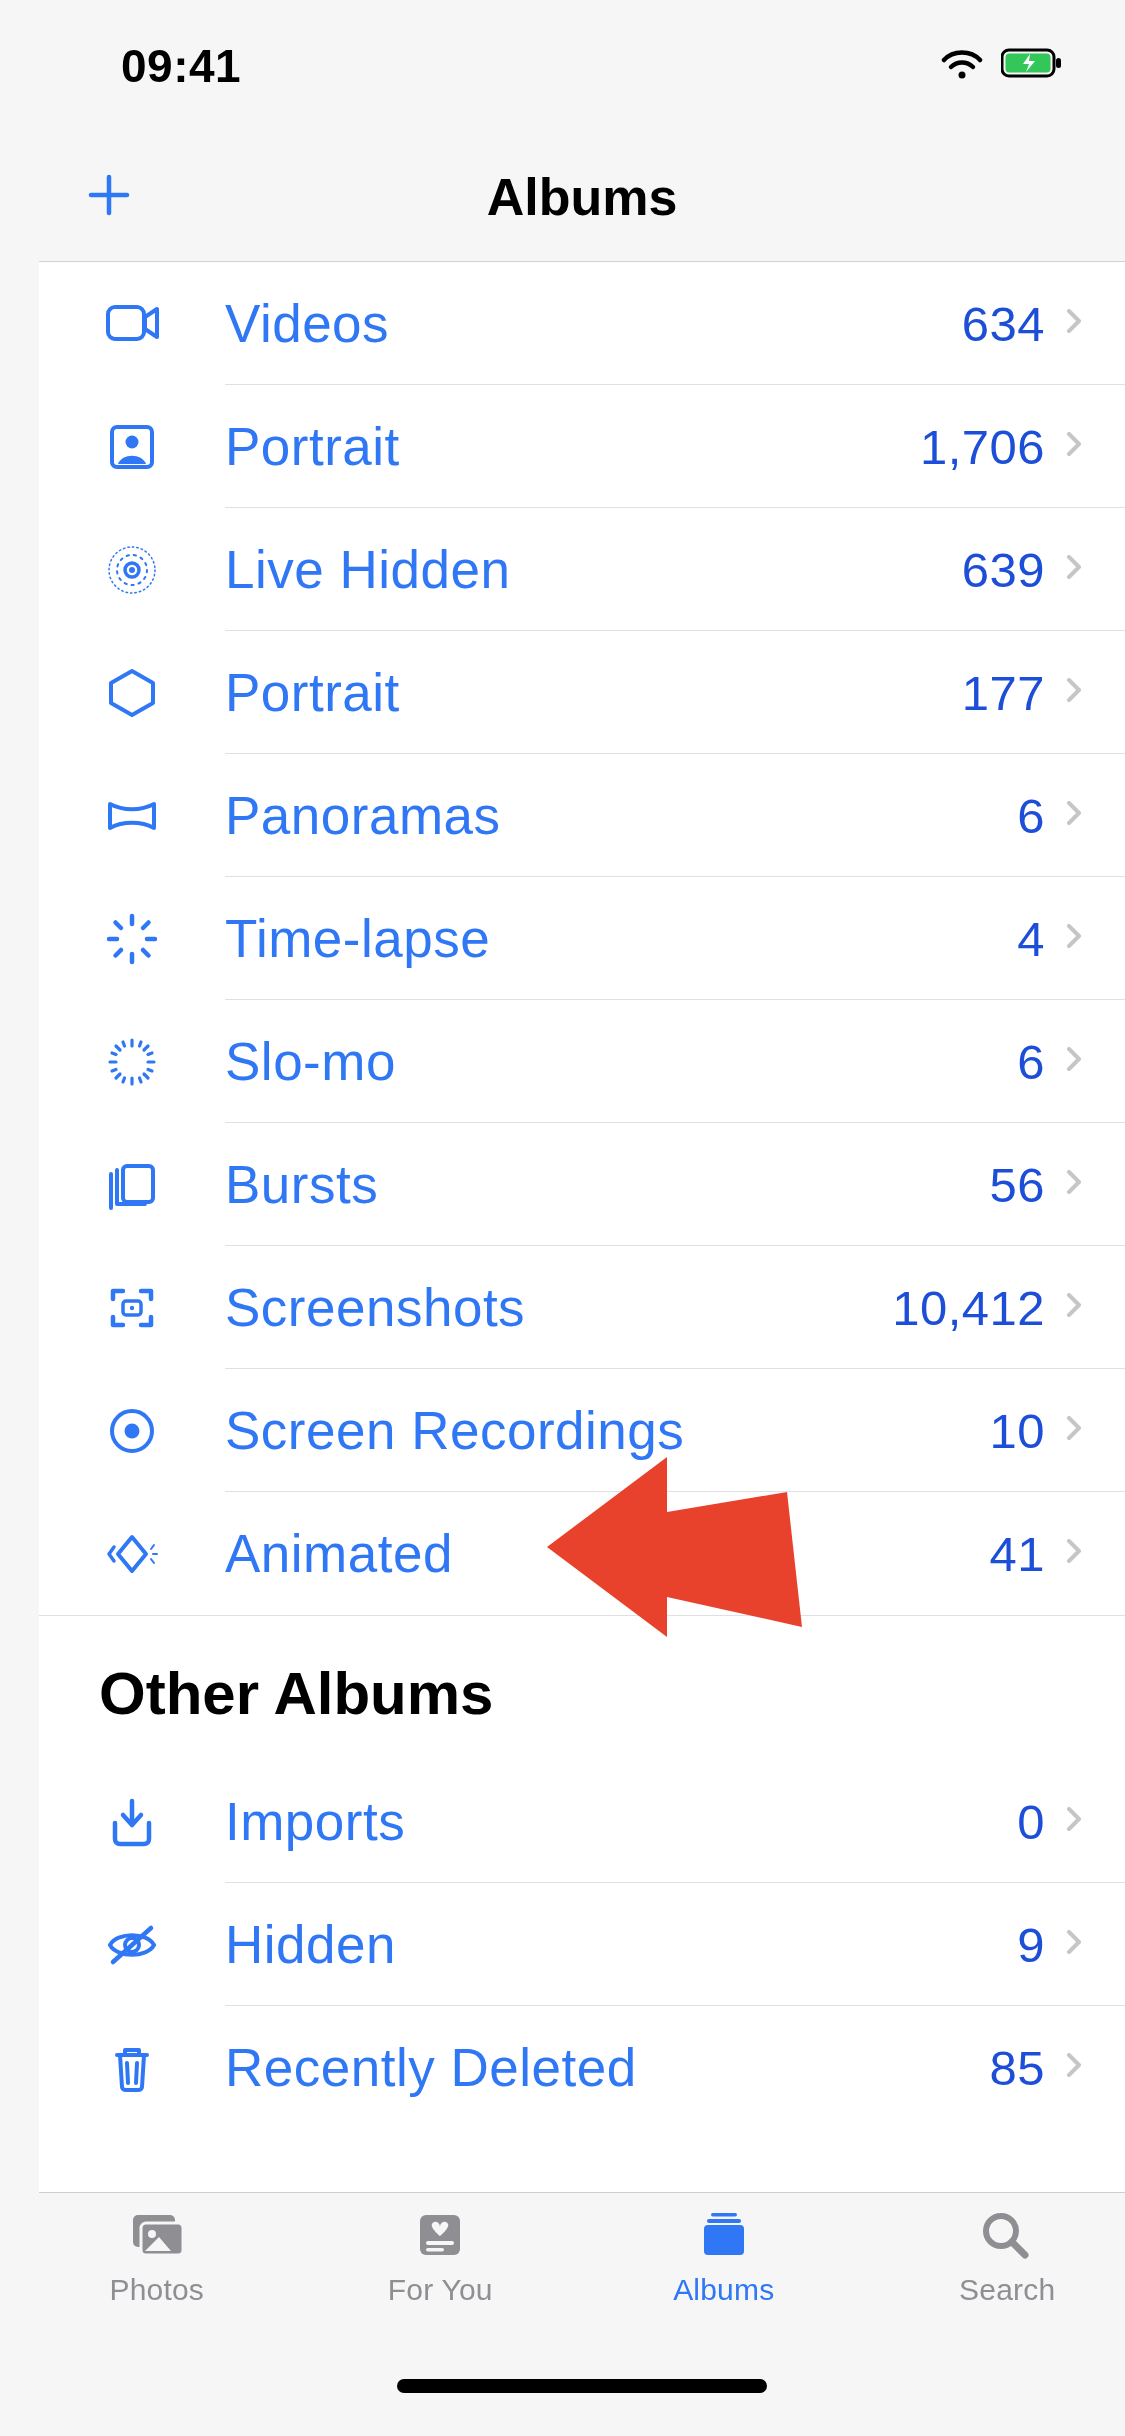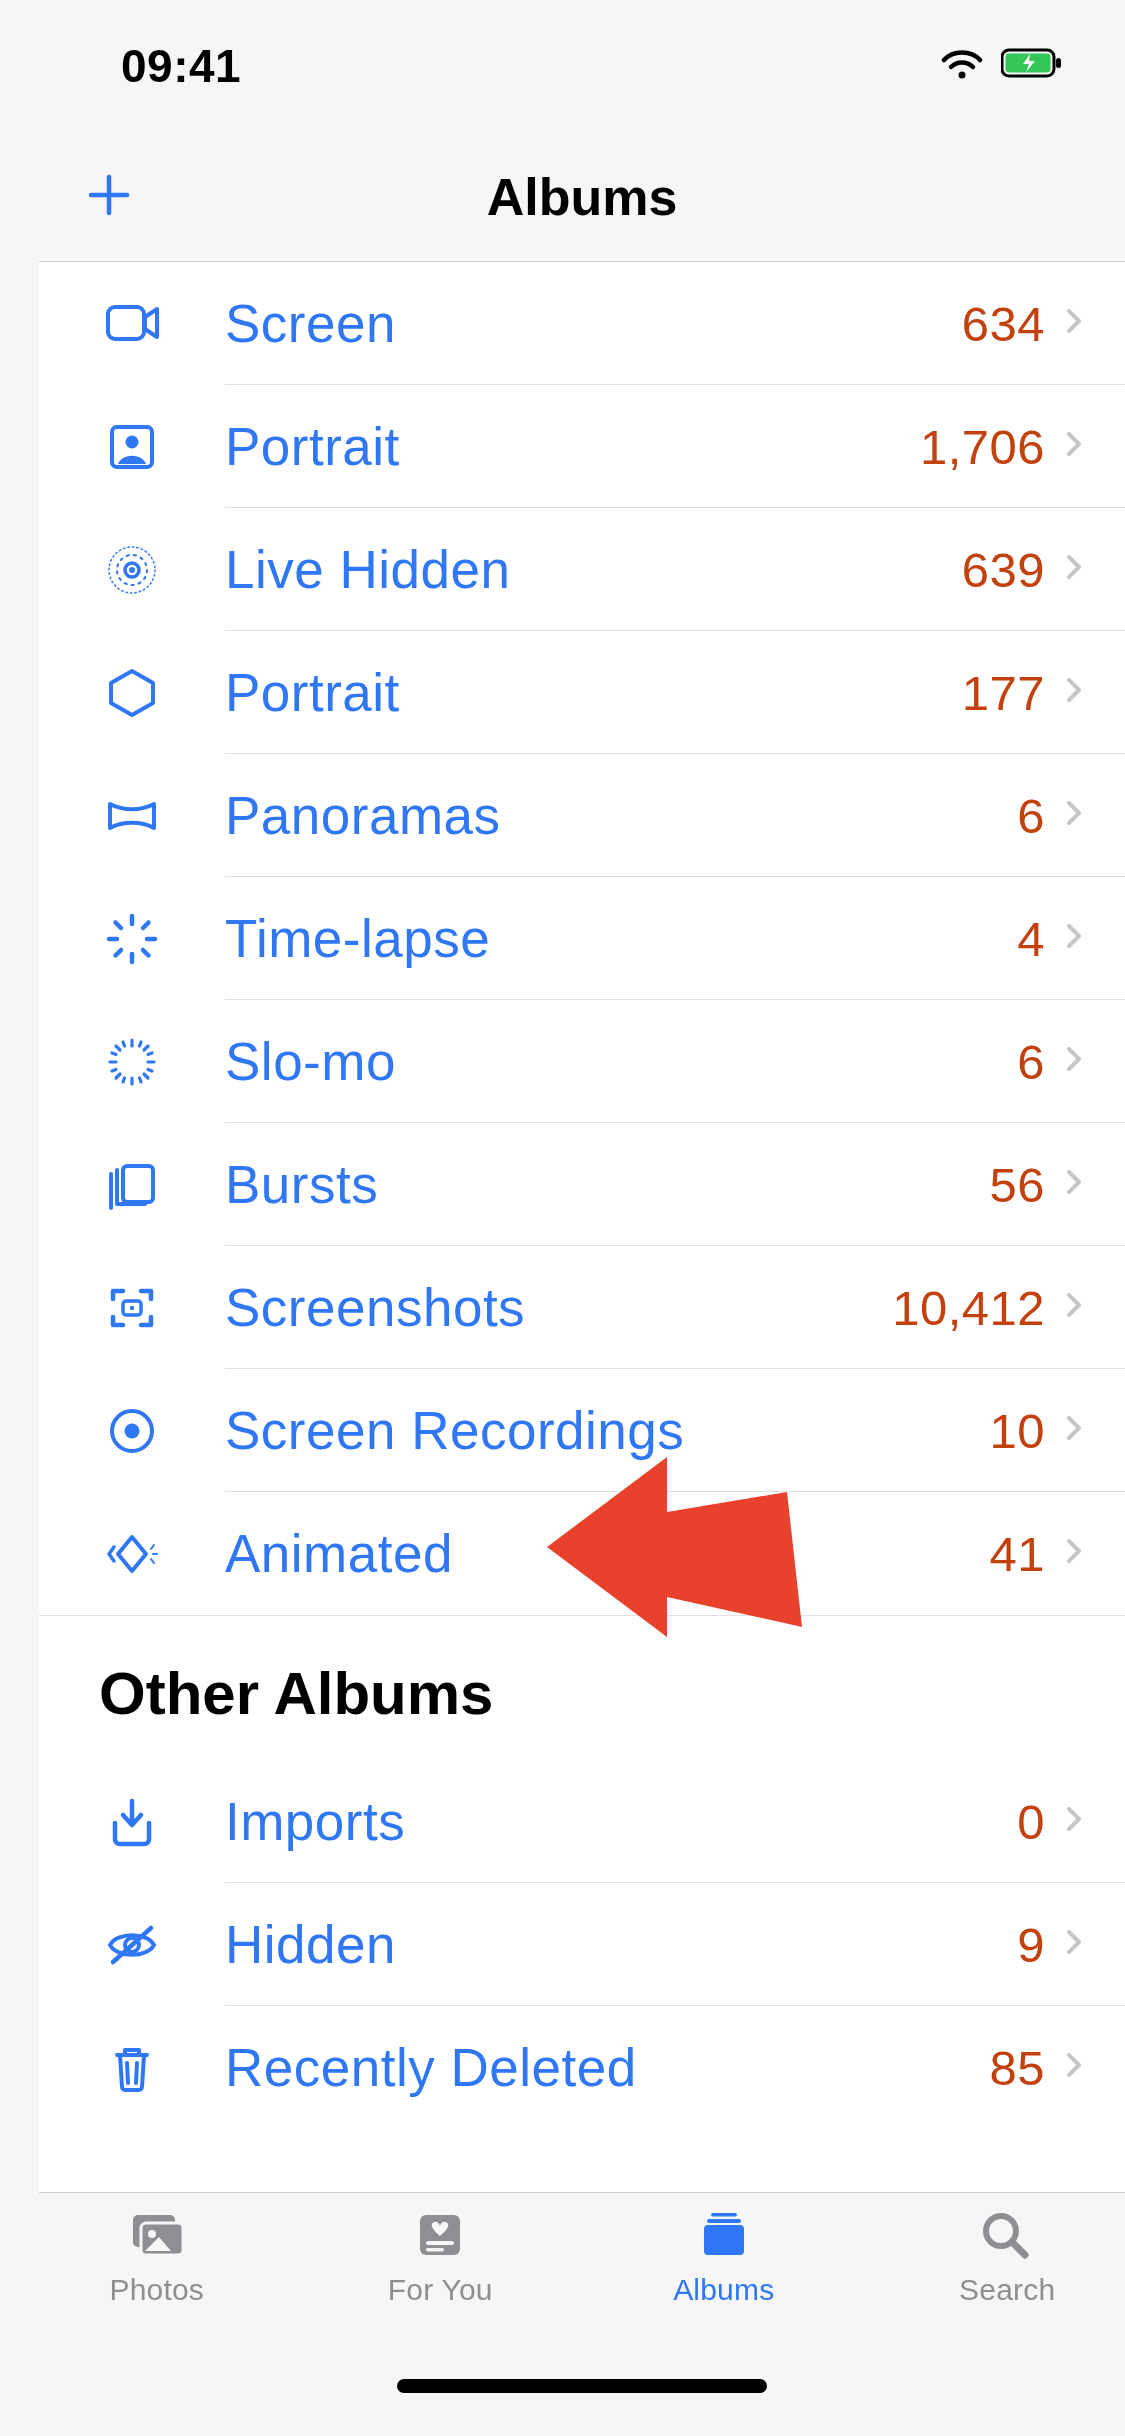--- a/index.html
+++ b/index.html
@@ -12,21 +12,21 @@
     .nav-bar { height: 130px; display: flex; align-items: center; position: relative; border-bottom: 1px solid #d2d2d4; }
     .nav-title { position: absolute; left: 0; right: 0; text-align: center; font-size: 52px; font-weight: 600; }
     .nav-add { padding-left: 48px; z-index: 1; }
     
     .content { flex: 1; overflow: hidden; display: flex; flex-direction: column; background: #fff; position: relative; }
     .row { display: flex; align-items: center; height: 123px; padding-right: 40px; position: relative; }
     .row .sep { position: absolute; bottom: 0; left: 186px; right: 0; height: 1.5px; background: #e0e0e2; }
     .row:last-child .sep, .no-sep .sep { display: none; }
     .row-icon { width: 186px; display: flex; align-items: center; justify-content: center; color: #2f77f4; }
     .row-label { flex: 1; font-size: 53px; font-weight: 400; color: #2f77f4; letter-spacing: 0.5px; }
-    .row-count { font-size: 49px; color: #c2410c; margin-right: 20px; font-weight: 400; letter-spacing: 0.5px; }
+    .row-count { font-size: 49px; color: #1d4ed8; margin-right: 20px; font-weight: 400; letter-spacing: 0.5px; }
     .row-chevron { color: #c6c6c8; }
     .section-header { height: 145px; display: flex; align-items: flex-end; padding: 0 60px 32px 60px; font-size: 60px; font-weight: 700; border-top: 1.5px solid #e0e0e2; }
     
     .pointer-arrow { position: absolute; left: 498px; top: 1185px; z-index: 10; pointer-events: none; }
     
     .tab-bar { height: 144px; background: #f6f6f7; border-top: 1px solid #cfcfd1; display: flex; gap: 48px; }
     .tab { flex: 1; display: flex; flex-direction: column; align-items: center; justify-content: flex-start; padding-top: 16px; gap: 10px; color: #8e8e93; }
     .tab.active { color: #2f77f4; }
     .tab-label { font-size: 30px; font-weight: 500; letter-spacing: 0.2px; }
     
@@ -198,21 +198,21 @@
   </div>
 
   <div class="content">
     <div id="list-media">
         <div class="row">
           <div class="row-icon">
             <svg width="54" height="54" viewBox="0 0 54 54">
               <use href="#i-video"></use>
             </svg>
           </div>
-          <div class="row-label">Screen</div>
+          <div class="row-label">Videos</div>
           <div class="row-count">634</div>
           <div class="row-chevron"><svg width="20" height="26" viewBox="0 0 20 26">
               <use href="#i-chevron"></use>
             </svg></div>
           <div class="sep"></div>
         </div>
         <div class="row">
           <div class="row-icon">
             <svg width="54" height="54" viewBox="0 0 54 54">
               <use href="#i-selfie"></use>

